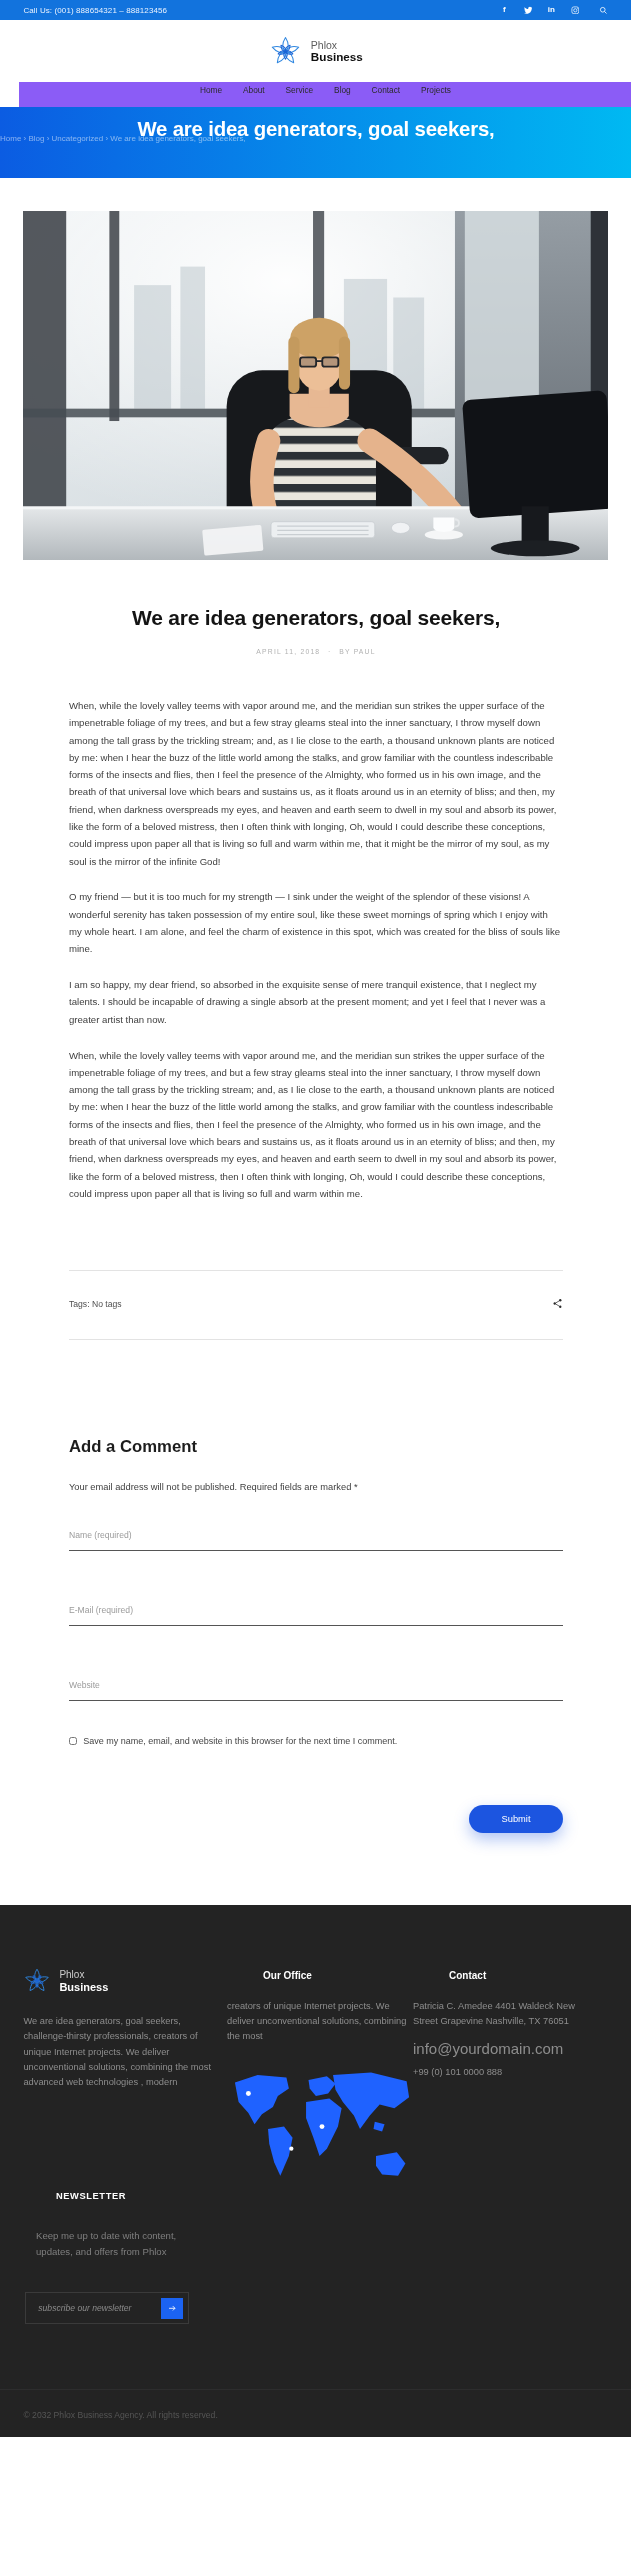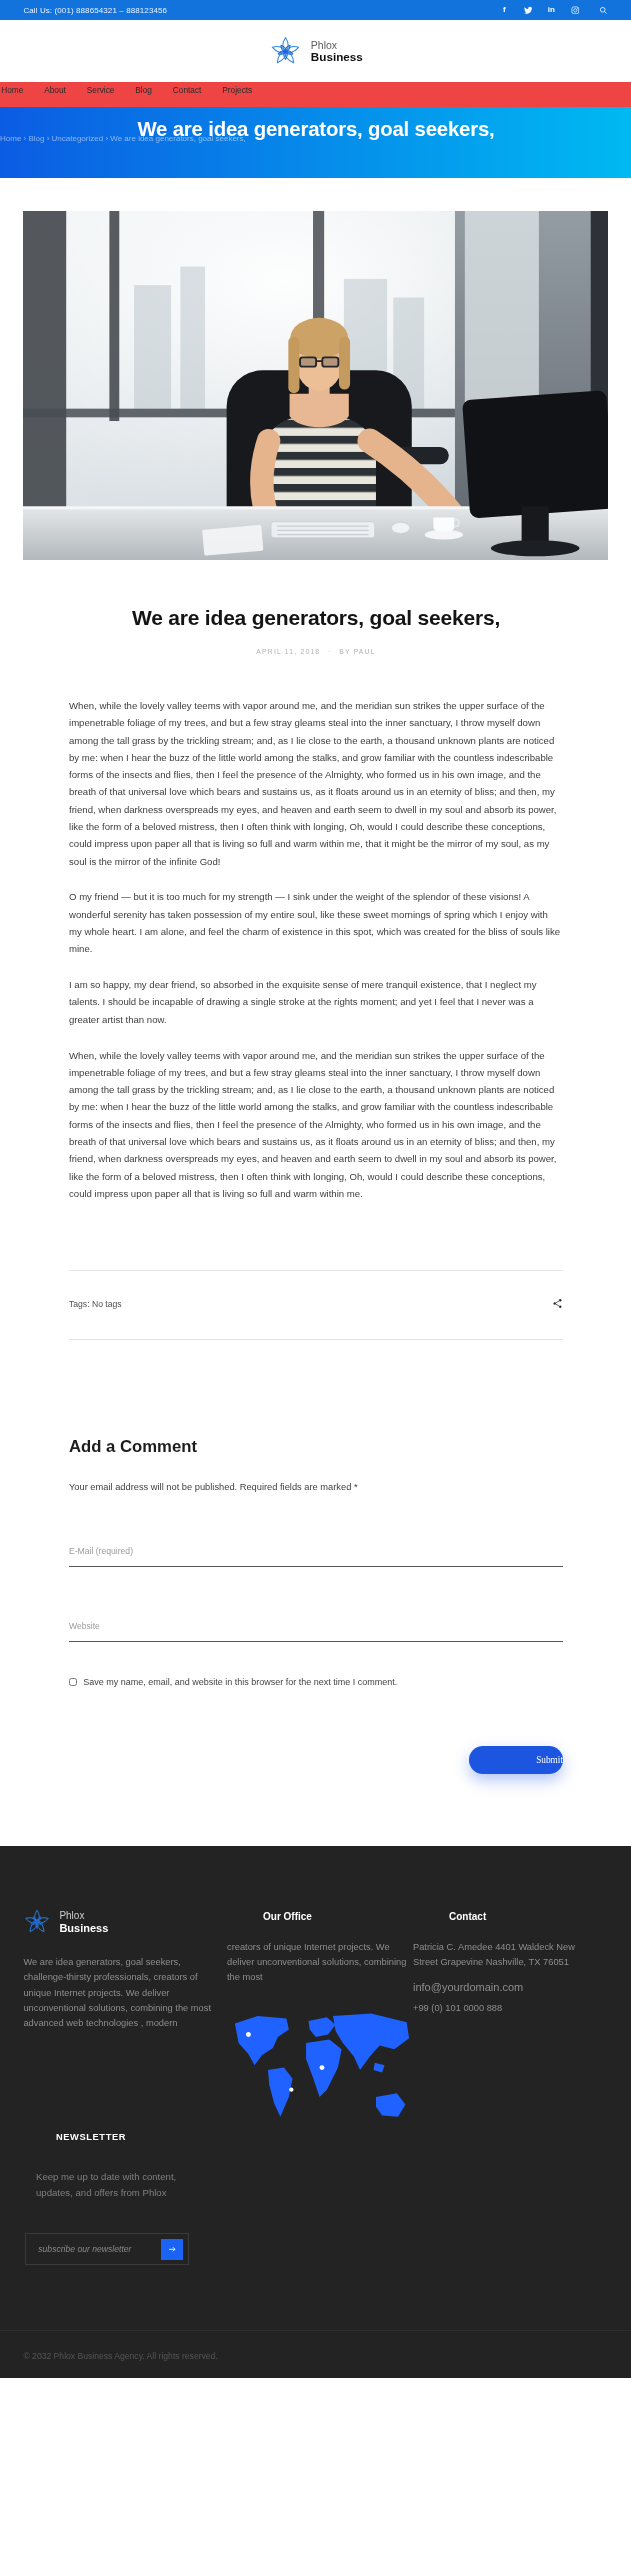--- a/index.html
+++ b/index.html
@@ -22,21 +22,21 @@
   .sicon svg { width:8.6px; height:8.6px; display:block; }
   .sicon .glyph { font-size:8px; font-weight:bold; color:#fff; line-height:1; }
   .sicon.search { margin-left: 5px; }
   
   .header { height:62px; display:flex; align-items:center; justify-content:center; background:#fff; }
   .logo { display:flex; align-items:center; gap:8.6px; cursor:pointer; }
   .logo svg { width:33px; height:33px; }
   .logo .l1 { font-size:10.5px; color:#5c5c5c; line-height:1.15; }
   .logo .l2 { font-size:11.7px; color:#101010; font-weight:bold; line-height:1.1; }
   
-  .nav { height:25px; display:flex; align-items:flex-start; justify-content:flex-start; gap:18.5px; background:#ef4444; }
+  .nav { height:25px; display:flex; align-items:flex-start; justify-content:center; gap:18.5px; background:#8b5cf6;margin-left:19px; }
   .nav a { font-size:8.3px; color:#2b2b2b; text-decoration:none; padding:2.5px 1.2px; cursor:pointer; }
   
   .hero { position:relative; height:71px;
     background: linear-gradient(90deg, var(--color-hero1,#0b5ce2), var(--color-hero2,#00b9f2));
     overflow:hidden; }
   .hero .crumb { position:absolute; top:27px; left:0; right:0; 
     color:rgba(255,255,255,.5); font-size:8px; }
   .hero .title { position:absolute; top:11px; left:0; right:0; text-align:center;
     color:#fff; font-size:20.4px; font-weight:bold; letter-spacing:-0.2px; }
   
@@ -73,37 +73,37 @@
   .chk-row input { width:8px; height:8px; accent-color:#fff; cursor:pointer; }
   .field textarea {
     width:100%; height:36px; border:none; border-bottom:0.6px solid #555;
     font-size:8.6px; color:#333; outline:none; resize:vertical; padding-top:11px;
     background:transparent; font-family:"Liberation Sans",sans-serif;
   }
   .submit-row { margin-top:59px; display:flex; justify-content:flex-end; }
   .submit-btn { width:94px; height:28px; border:none; border-radius:14px;
     background: var(--color-accent,#1c55e0); color:#fff; font-size:9.3px; cursor:pointer;
     box-shadow: 0 6.2px 15.4px rgba(28,85,224,.35);
-    font-family:Liberation Serif, serif;text-align:right; }
+    font-family:Liberation Sans, sans-serif; }
   
   .footer { margin-top:72px; position:relative; height:532px;
     background: var(--color-footer,#232323); color:#8d8d8d; overflow:hidden; }
   .fcol { position:absolute; }
   .fcol-1 { left:23.4px; top:62px; width:193px; }
   .fcol-2 { left:227px; top:65px; width:180px; }
   .fcol-3 { left:413px; top:65px; width:185px; }
   .flogo { display:flex; align-items:center; gap:8px; cursor:pointer; }
   .flogo svg { width:28px; height:28px; }
   .flogo .l1 { font-size:10px; color:#cdcdcd; line-height:1.15; }
   .flogo .l2 { font-size:11px; color:#fff; font-weight:bold; line-height:1.1; }
   .fcol-1 .about { margin-top:18.5px; font-size:9.3px; line-height:15.4px; color:#8d8d8d; }
   .fhead { font-size:10px; font-weight:bold; color:#fff;margin-left:36px; }
   .fcol-2 .office-text { margin-top:17.3px; font-size:9.3px; line-height:15.4px; color:#8d8d8d; }
   .fcol-3 .addr { margin-top:17.3px; font-size:9.3px; line-height:15.4px; }
-  .fcol-3 .email { margin-top:11px; font-size:11px; }
+  .fcol-3 .email { margin-top:11px; font-size:15px; }
   .fcol-3 .phone { margin-top:10px; font-size:9.3px; }
   .fmap { position:absolute; left:230px; top:165px; width:184px; height:123px; }
   .fmap svg { width:100%; height:100%; display:block; }
   .nl { position:absolute; left:36px; top:286px; width:173px; }
   .nl .nl-head { font-size:9.3px; font-weight:bold; color:#fff; letter-spacing:0.6px;padding-left:20px; }
   .nl .nl-text { margin-top:27px; font-size:9.6px; line-height:15.4px; color:#7f7f7f; }
   .subscribe { position:absolute; left:25px; top:387px; width:164px; height:32px;
     border:0.6px solid #3a3a3a; display:flex; align-items:center; }
   .subscribe input { flex:1; height:100%; background:transparent; border:none; outline:none;
     padding:0 8.6px 0 12.3px; font-size:8.6px; font-style:italic; color:#bbb;
@@ -299,21 +299,21 @@
   <h1 class="post-title">We are idea generators, goal seekers,</h1>
   <div class="post-meta">
     <span>APRIL 11, 2018</span>
     <span class="dot">·</span>
     <span>BY PAUL</span>
   </div>
 
   <div class="post-body">
     <p>When, while the lovely valley teems with vapor around me, and the meridian sun strikes the upper surface of the impenetrable foliage of my trees, and but a few stray gleams steal into the inner sanctuary, I throw myself down among the tall grass by the trickling stream; and, as I lie close to the earth, a thousand unknown plants are noticed by me: when I hear the buzz of the little world among the stalks, and grow familiar with the countless indescribable forms of the insects and flies, then I feel the presence of the Almighty, who formed us in his own image, and the breath of that universal love which bears and sustains us, as it floats around us in an eternity of bliss; and then, my friend, when darkness overspreads my eyes, and heaven and earth seem to dwell in my soul and absorb its power, like the form of a beloved mistress, then I often think with longing, Oh, would I could describe these conceptions, could impress upon paper all that is living so full and warm within me, that it might be the mirror of my soul, as my soul is the mirror of the infinite God!</p>
     <p>O my friend — but it is too much for my strength — I sink under the weight of the splendor of these visions! A wonderful serenity has taken possession of my entire soul, like these sweet mornings of spring which I enjoy with my whole heart. I am alone, and feel the charm of existence in this spot, which was created for the bliss of souls like mine.</p>
-    <p>I am so happy, my dear friend, so absorbed in the exquisite sense of mere tranquil existence, that I neglect my talents. I should be incapable of drawing a single stroke at the rights moment; and yet I feel that I never was a greater artist than now.</p>
+    <p>I am so happy, my dear friend, so absorbed in the exquisite sense of mere tranquil existence, that I neglect my talents. I should be incapable of drawing a single absorb at the present moment; and yet I feel that I never was a greater artist than now.</p>
     <p>When, while the lovely valley teems with vapor around me, and the meridian sun strikes the upper surface of the impenetrable foliage of my trees, and but a few stray gleams steal into the inner sanctuary, I throw myself down among the tall grass by the trickling stream; and, as I lie close to the earth, a thousand unknown plants are noticed by me: when I hear the buzz of the little world among the stalks, and grow familiar with the countless indescribable forms of the insects and flies, then I feel the presence of the Almighty, who formed us in his own image, and the breath of that universal love which bears and sustains us, as it floats around us in an eternity of bliss; and then, my friend, when darkness overspreads my eyes, and heaven and earth seem to dwell in my soul and absorb its power, like the form of a beloved mistress, then I often think with longing, Oh, would I could describe these conceptions, could impress upon paper all that is living so full and warm within me.</p>
   </div>
 
   <div class="tags-section">
     <hr>
     <div class="tags-row">
       <span class="tags">Tags: No tags</span>
       <span class="share">
         <svg viewBox="0 0 24 24" fill="none" stroke="#2b2b2b" stroke-width="1.6">
           <circle cx="18" cy="5" r="2.6" fill="#2b2b2b" stroke="none"></circle>
@@ -323,20 +323,23 @@
           <line x1="8.3" y1="13.3" x2="15.7" y2="17.7"></line>
         </svg>
       </span>
     </div>
     <hr>
   </div>
 
   <h2 class="comment-head">Add a Comment</h2>
   <div class="comment-note">Your email address will not be published. Required fields are marked *</div>
 
+  <div class="field first">
+    <input type="text" placeholder="Name (required)" style="">
+  </div>
   <div class="field">
     <input type="text" placeholder="E-Mail (required)" style="">
   </div>
   <div class="field">
     <input type="text" placeholder="Website" style="">
   </div>
 
   <label class="chk-row">
     <input type="checkbox" style="">
     <span>Save my name, email, and website in this browser for the next time I comment.</span>

